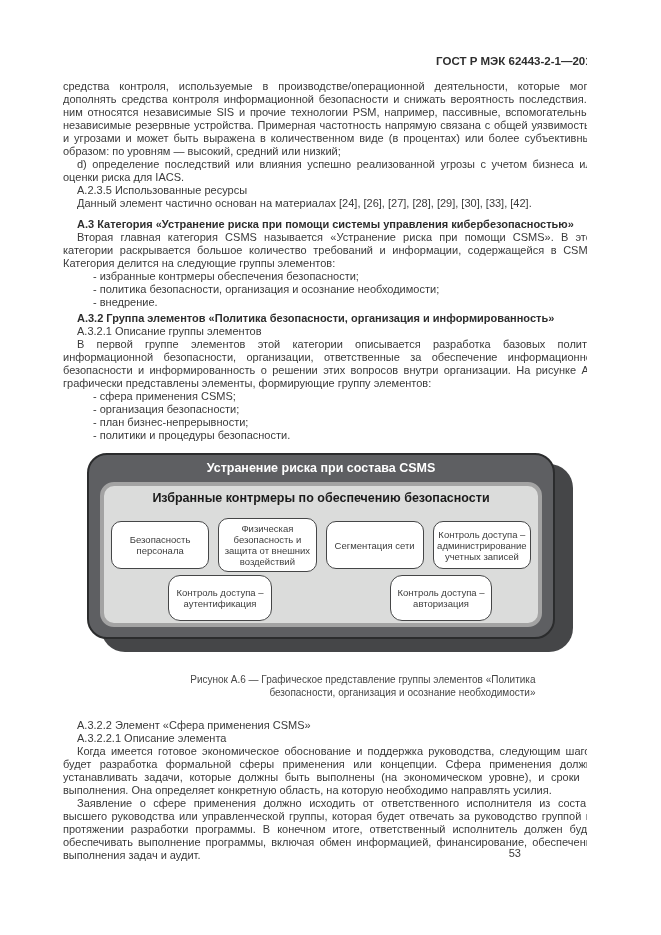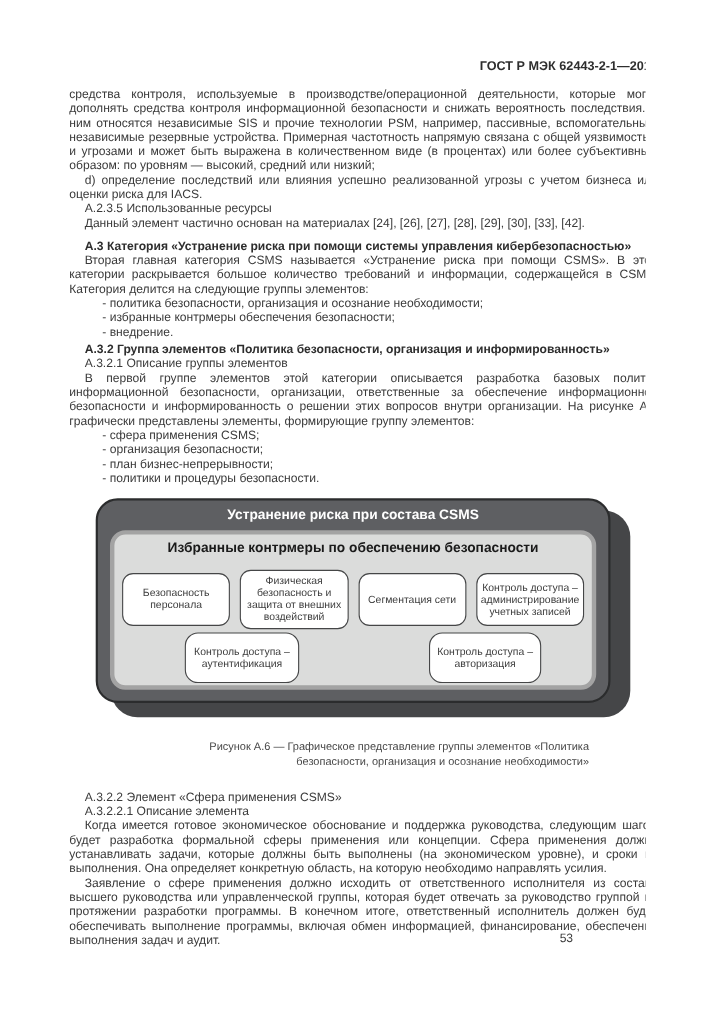--- a/index.html
+++ b/index.html
@@ -85,22 +85,22 @@
 
     <p class="para no-indent">средства контроля, используемые в производстве/операционной деятельности, которые могут дополнять средства контроля информационной безопасности и снижать вероятность последствия. К ним относятся независимые SIS и прочие технологии PSM, например, пассивные, вспомогательные, независимые резервные устройства. Примерная частотность напрямую связана с общей уязвимостью и угрозами и может быть выражена в количественном виде (в процентах) или более субъективным образом: по уровням — высокий, средний или низкий;</p>
     <p class="para">d) определение последствий или влияния успешно реализованной угрозы с учетом бизнеса или оценки риска для IACS.</p>
     <p class="para">А.2.3.5 Использованные ресурсы</p>
     <p class="para">Данный элемент частично основан на материалах [24], [26], [27], [28], [29], [30], [33], [42].</p>
 
     <p class="heading mt8">А.3 Категория «Устранение риска при помощи системы управления кибербезопасностью»</p>
     <p class="para">Вторая главная категория CSMS называется «Устранение риска при помощи CSMS». В этой категории раскрывается большое количество требований и информации, содержащейся в CSMS. Категория делится на следующие группы элементов:</p>
 
     <ul class="list">
+      <li>- избранные контрмеры обеспечения безопасности;</li>
       <li>- политика безопасности, организация и осознание необходимости;</li>
-      <li>- избранные контрмеры обеспечения безопасности;</li>
       <li>- внедрение.</li>
     </ul>
 
     <p class="heading mt3">А.3.2 Группа элементов «Политика безопасности, организация и информированность»</p>
     <p class="para">А.3.2.1 Описание группы элементов</p>
     <p class="para">В первой группе элементов этой категории описывается разработка базовых политик информационной безопасности, организации, ответственные за обеспечение информационной безопасности и информированность о решении этих вопросов внутри организации. На рисунке А.6 графически представлены элементы, формирующие группу элементов:</p>
 
     <ul class="list">
       <li>- сфера применения CSMS;</li>
       <li>- организация безопасности;</li>

